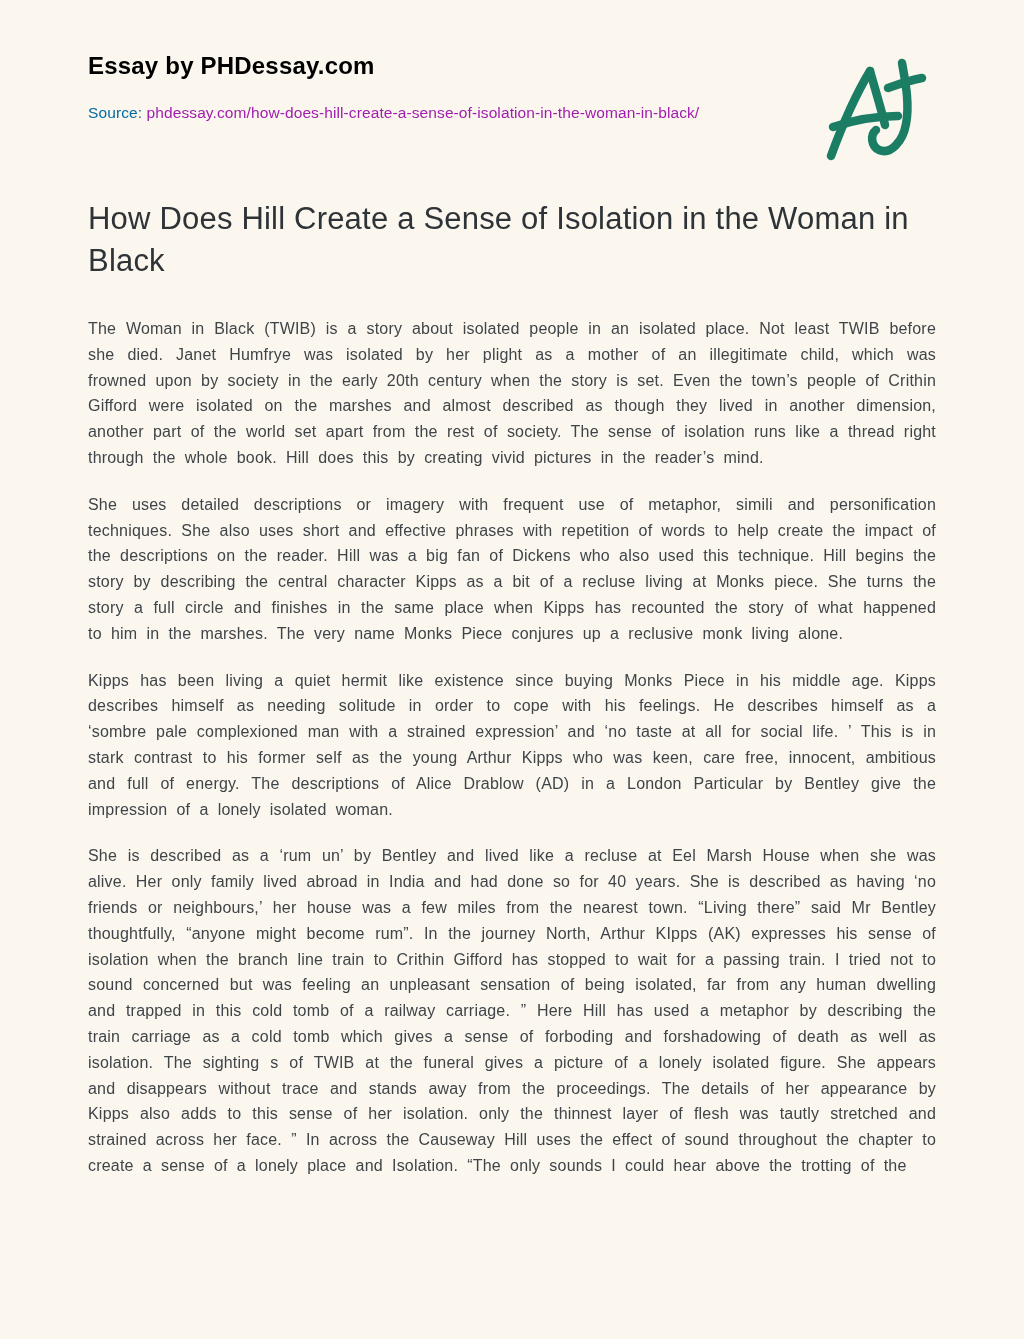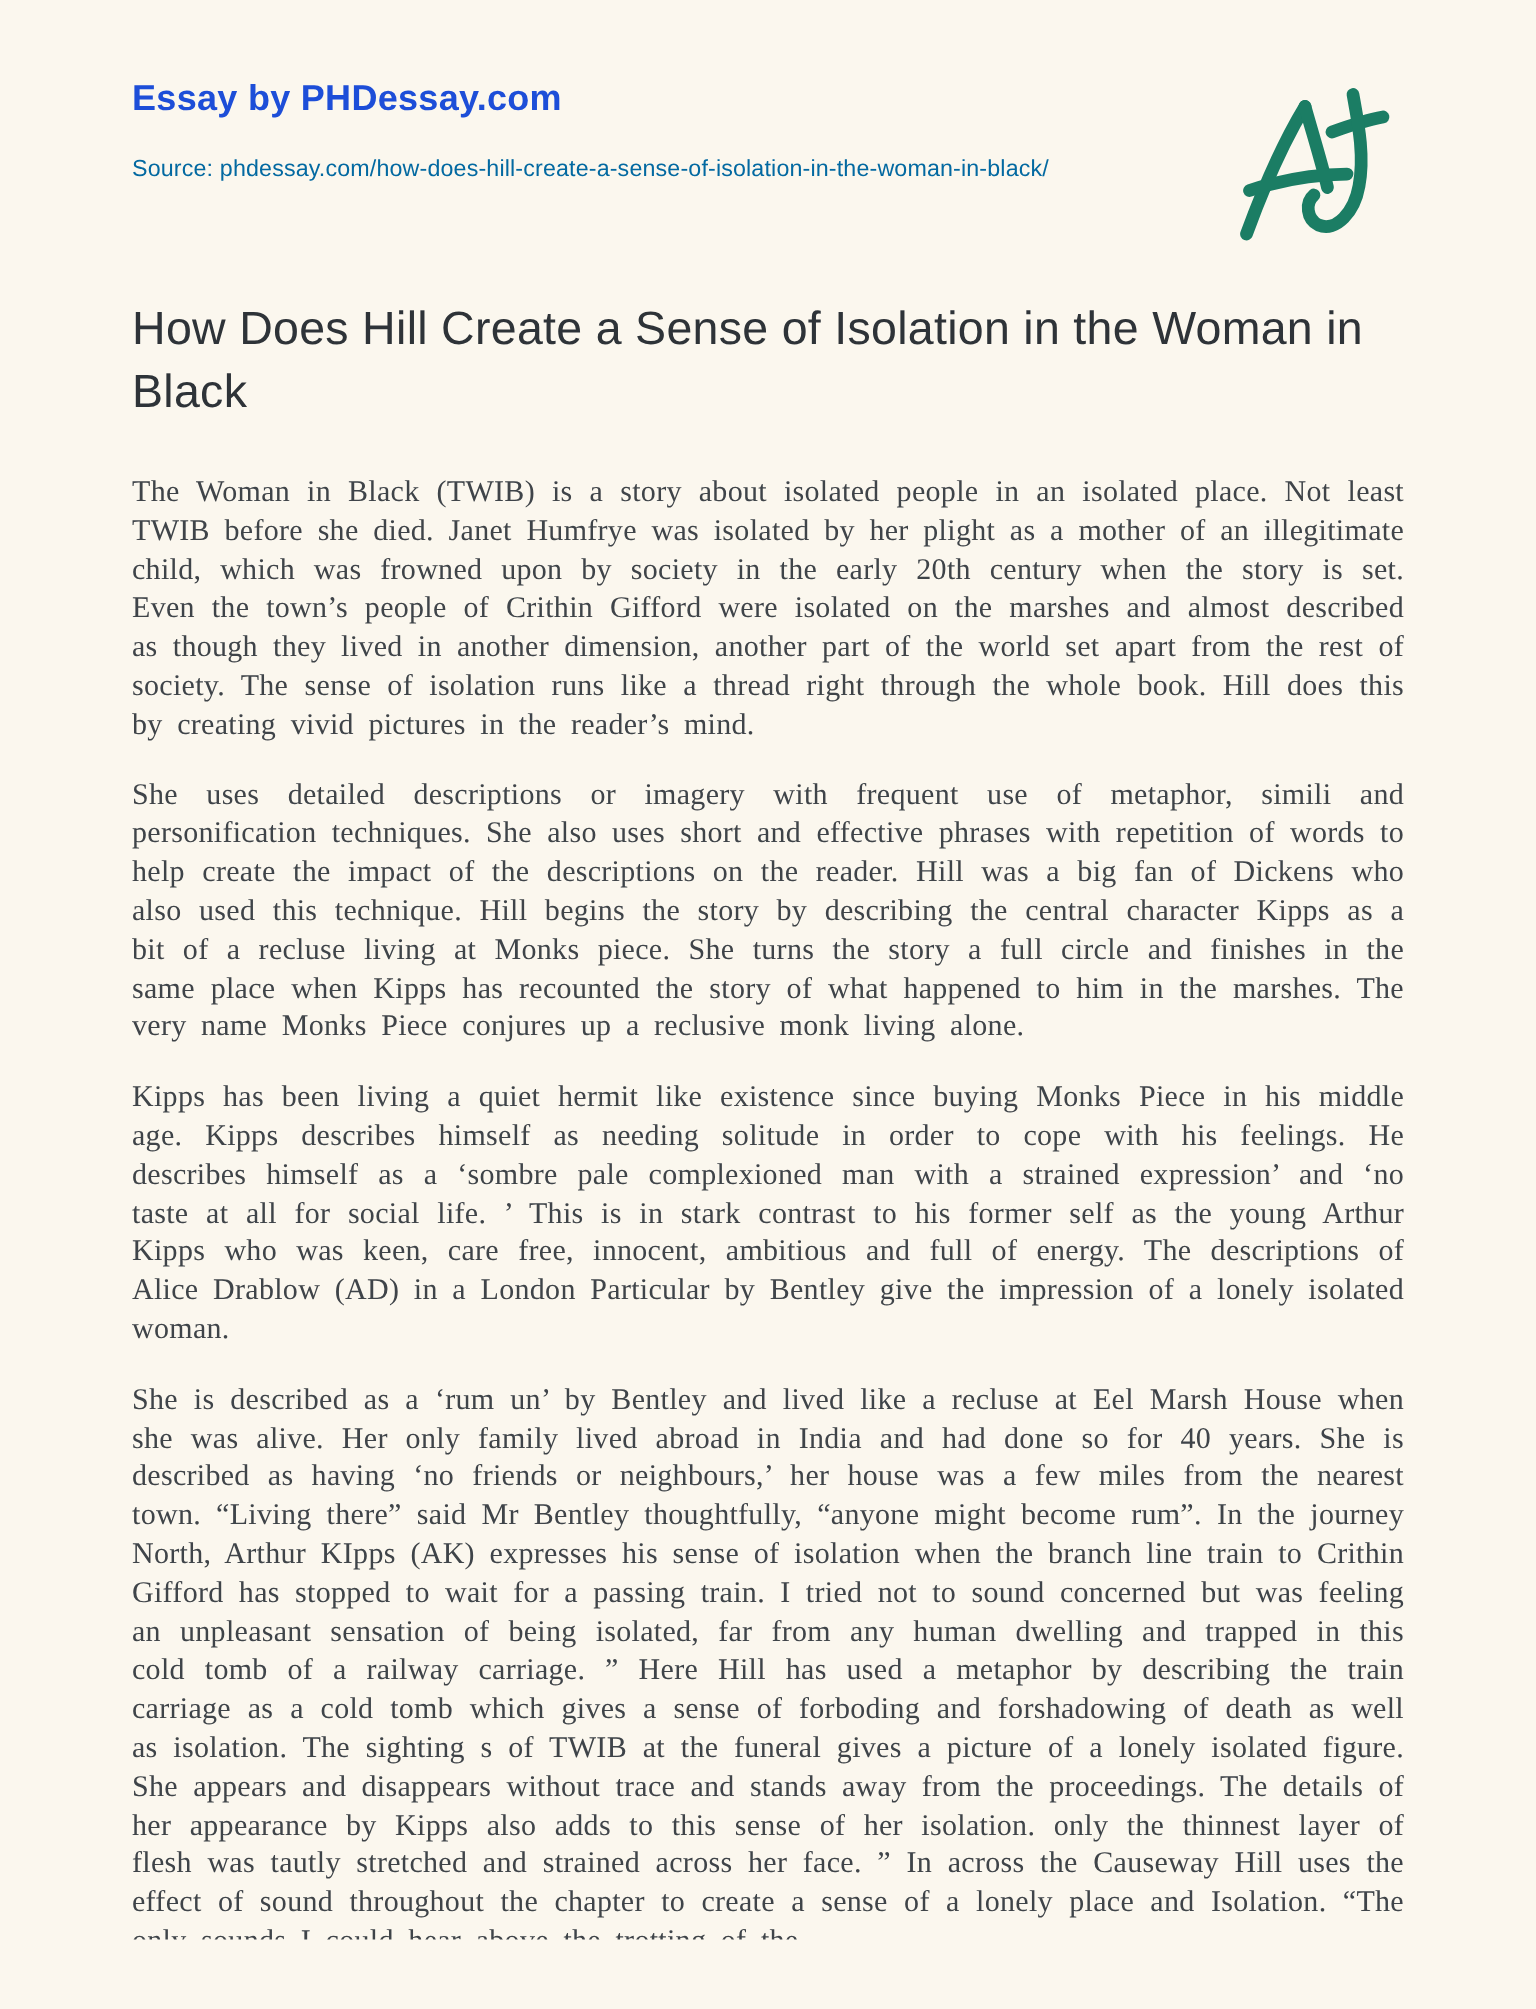--- a/index.html
+++ b/index.html
@@ -20,30 +20,30 @@
     top: 0; left: 0;
     width: 1024px;
     height: 1293px;          
     overflow: hidden;
     padding: 52px 88px 0 88px;
   }
   .byline {
     font-size: 24px;
     font-weight: 700;
     letter-spacing: 0.2px;
-    color: #1d4ed8;
+    color: #000000;
   }
   .source-row {
     margin-top: 24px;
     font-size: 15.5px;
     letter-spacing: 0.1px;
   }
   .source-label { color: #0369a1; }
   .source-link {
-    color: #0369a1;
+    color: #a21caf;
     text-decoration: none;
     cursor: pointer;
   }
   .logo {
     position: absolute;
     top: 58px;
     right: 80px;
     width: 120px;
     height: 112px;
   }
@@ -52,28 +52,27 @@
     max-width: 848px;
     font-size: 31px;
     line-height: 42px;
     font-weight: 400;
     letter-spacing: 0.2px;
     color: #2e3338;
   }
   .article { margin-top: 34px; }
   .para {
     width: 848px;
-    font-size: 20px;
+    font-size: 16px;
     line-height: 25.8px;
     letter-spacing: 0.2px;
     word-spacing: 4.5px;
     text-align: justify;
     color: #3f4449;
     margin-top: 21px;
-    font-family: Liberation Serif, serif;
   }
   .para:first-child { margin-top: 0; }
 </style>
 </head>
 <body>
 
 <div class="sheet">
   <div class="content">
 
     <div class="byline">Essay by PHDessay.com</div>

